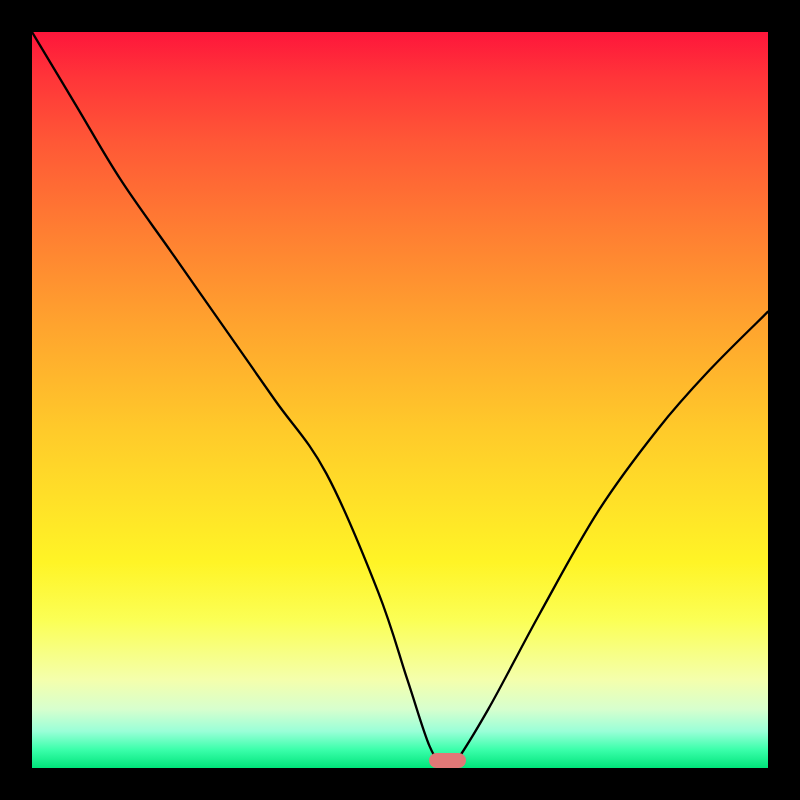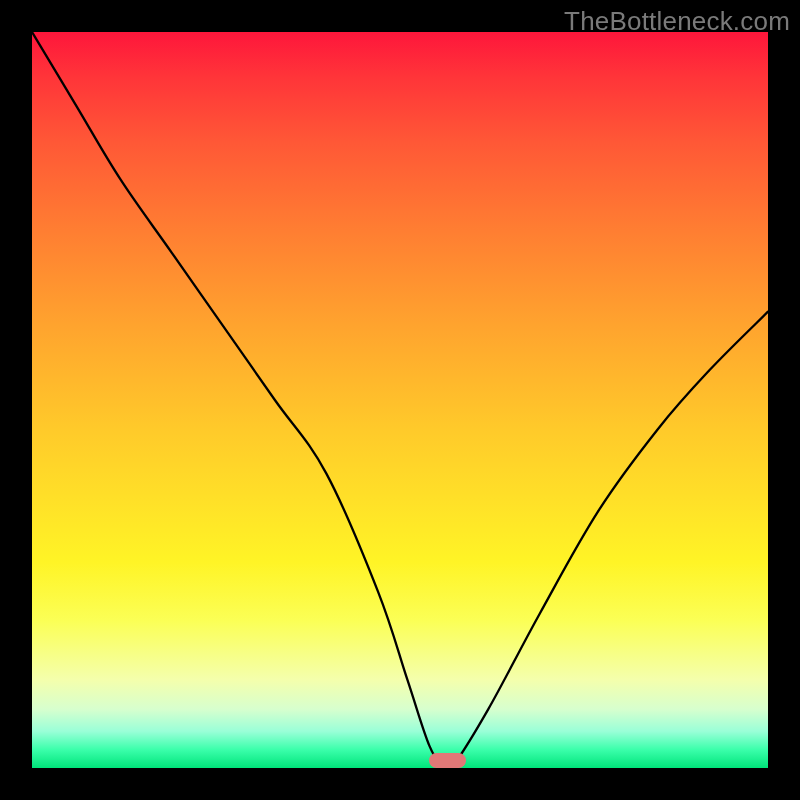--- a/index.html
+++ b/index.html
@@ -65,21 +65,20 @@
     position: absolute;
     height: 15px;
     border-radius: 8px;
     background: #e17877;
   }
 </style>
 </head>
 <body>
 
 <div class="frame">
-  <div class="watermark">TheBottleneck.com</div>
 
   <div class="plot-area">
     <div class="gradient"></div>
 
     <svg class="curve" viewBox="0 0 736 736" preserveAspectRatio="none">
       <path fill="none" stroke="#000000" stroke-width="2.3" stroke-linecap="round" d="M 0,0 C 7.948799999999999,13.248000000000003 28.2624,47.104000000000035 44.16,73.60000000000002 C 60.057599999999994,100.096 71.0976,120.70399999999992 88.32,147.19999999999993 C 105.54239999999999,173.69599999999994 121.2928,194.30400000000006 139.84,220.80000000000007 C 158.3872,247.29600000000008 172.8128,267.90400000000005 191.36,294.40000000000003 C 209.90720000000002,320.896 224.33280000000002,341.504 242.88000000000002,368 C 261.4272,394.496 275.85280000000006,407.1552 294.40000000000003,441.59999999999997 C 312.9472,476.04479999999995 331.3472,522.2656 345.91999999999996,559.36 C 360.49279999999993,596.4544000000001 366.0864,619.8592000000001 375.36,647.6800000000001 C 384.6336,675.5008 390.81600000000003,698.0224 397.44000000000005,713.92 C 404.0640000000001,729.8176 408.1856,732.0255999999999 412.16,736 C 416.1344,739.9744000000001 411.5712,746.5984 419.52,736 C 427.4688,725.4016 440.4224,704.9408 456.32,677.12 C 472.2176,649.2992 487.96799999999996,617.2096 507.84,581.44 C 527.712,545.6704000000001 545.5232,511.52000000000004 566.72,478.40000000000003 C 587.9168000000001,445.28000000000003 605.7280000000001,422.6112 625.6,397.44 C 645.472,372.2688 657.248,359.75679999999994 677.12,338.55999999999995 C 696.992,317.36319999999995 725.4016,290.2784 736,279.68"></path>
     </svg>
 
     <div class="marker" style="left: 397.44px; width: 36.8px; bottom: 0px; background: rgb(225, 120, 119);"></div>
   </div>

